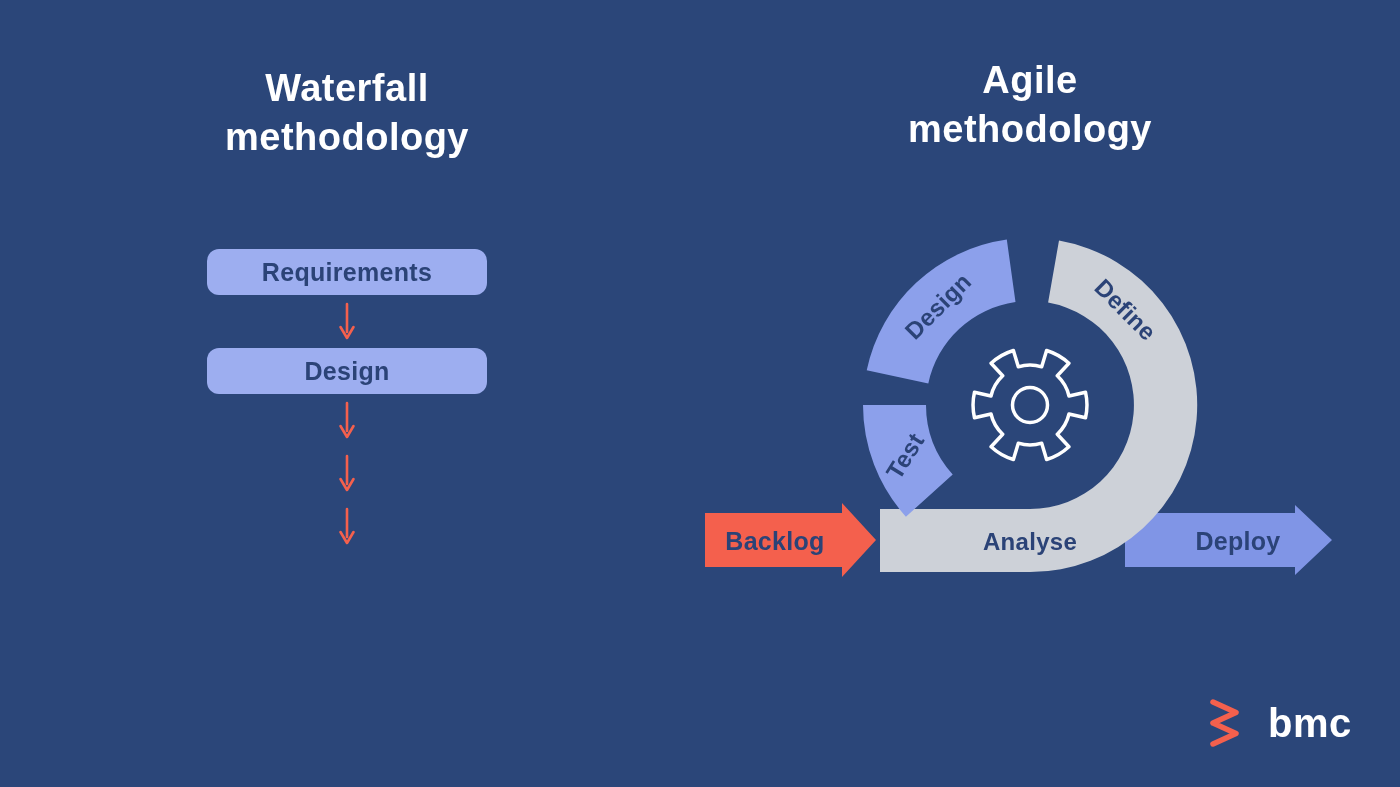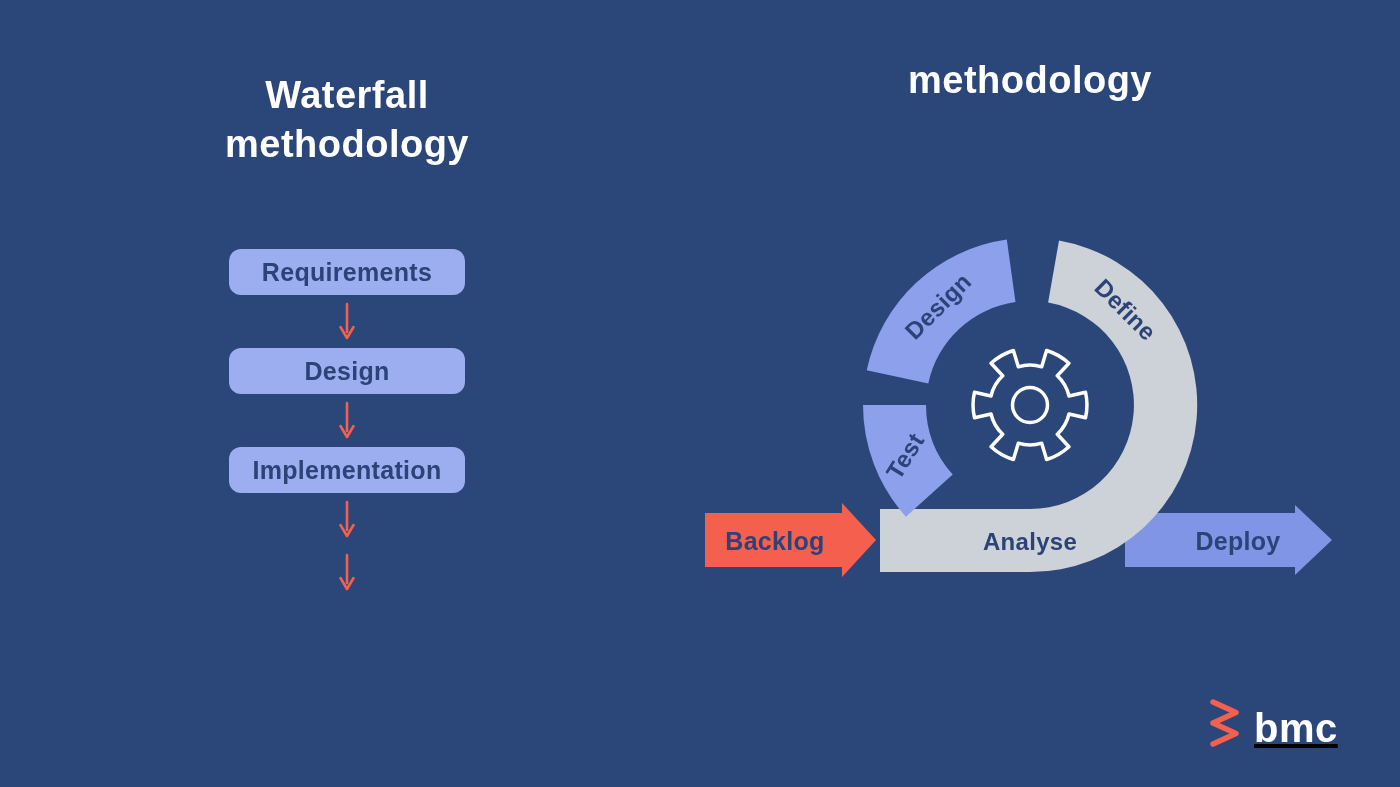--- a/index.html
+++ b/index.html
@@ -12,30 +12,30 @@
   }
   .title {
     position: absolute;
     text-align: center;
     color: #FFFFFF;
     font-size: 38px;
     font-weight: 600;
     line-height: 1.28;
     letter-spacing: 0.5px;
   }
-  #wf-title { left: 107px; top: 71px; width: 480px; }
+  #wf-title { left: 107px; top: 64px; width: 480px; }
   #ag-title { left: 830px; top: 56px; width: 400px; }
 
   .wf-steps {
     position: absolute;
     left: 207px; top: 249px; width: 280px;
     display: flex; flex-direction: column; align-items: center;
   }
   .wf-box {
-    width: 236px; height: 46px;
+    width: 280px; height: 46px;
     background: #9DAEF0;
     border-radius: 12px;
     color: #2B4377;
     font-size: 25px; font-weight: 600;
     display: flex; align-items: center; justify-content: center;
     box-sizing: border-box;
     letter-spacing: 0.3px;
   }
   .wf-arrow {
     height: 53px;
@@ -55,56 +55,56 @@
     letter-spacing: 0.3px;
   }
   .arrow-label {
     font-size: 25px; font-weight: 600;
     fill: #2B4377;
     letter-spacing: 0.3px;
   }
   .bmc-logo {
     position: absolute;
     left: 1208px; top: 698px;
-    display: flex; align-items: flex-end; gap: 10px; text-decoration: underline;
+    display: flex; align-items: center; gap: 24px;
   }
   .bmc-text {
     color: #FFFFFF;
     font-size: 40px;
     font-weight: 700;
     letter-spacing: 0.5px;
     line-height: 1;
   }
 </style>
 </head>
 <body>
 
 <div class="title" id="wf-title">
   <div>Waterfall</div>
   <div>methodology</div>
 </div>
 
 <div class="title" id="ag-title">
+  <div>Agile</div>
   <div>methodology</div>
 </div>
 
 <div class="wf-steps">
   <div class="wf-box">Requirements</div>
   <div class="wf-arrow">
     <svg width="18" height="40" viewBox="0 0 18 40">
         <path d="M9 2 V30 M2.5 25 L9 36 L15.5 25" fill="none" stroke="#F4604D" stroke-width="2.6" stroke-linecap="round" stroke-linejoin="round"></path>
       </svg>
   </div>
   <div class="wf-box">Design</div>
   <div class="wf-arrow">
     <svg width="18" height="40" viewBox="0 0 18 40">
         <path d="M9 2 V30 M2.5 25 L9 36 L15.5 25" fill="none" stroke="#F4604D" stroke-width="2.6" stroke-linecap="round" stroke-linejoin="round"></path>
       </svg>
   </div>
-  <div class="wf-box">Implementation</div>
   <div class="wf-arrow">
     <svg width="18" height="40" viewBox="0 0 18 40">
         <path d="M9 2 V30 M2.5 25 L9 36 L15.5 25" fill="none" stroke="#F4604D" stroke-width="2.6" stroke-linecap="round" stroke-linejoin="round"></path>
       </svg>
   </div>
   <div class="wf-arrow">
     <svg width="18" height="40" viewBox="0 0 18 40">
         <path d="M9 2 V30 M2.5 25 L9 36 L15.5 25" fill="none" stroke="#F4604D" stroke-width="2.6" stroke-linecap="round" stroke-linejoin="round"></path>
       </svg>
   </div>

